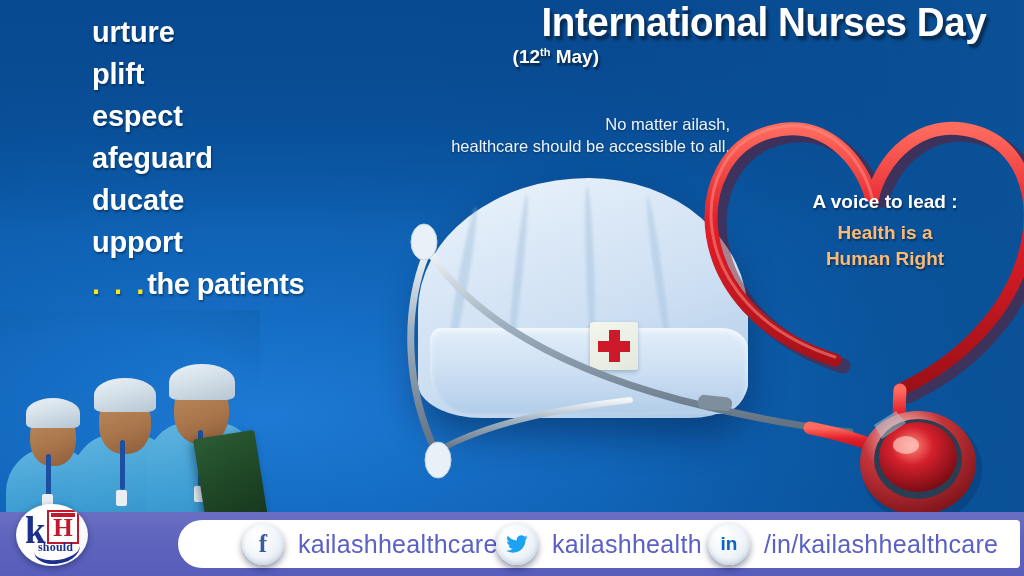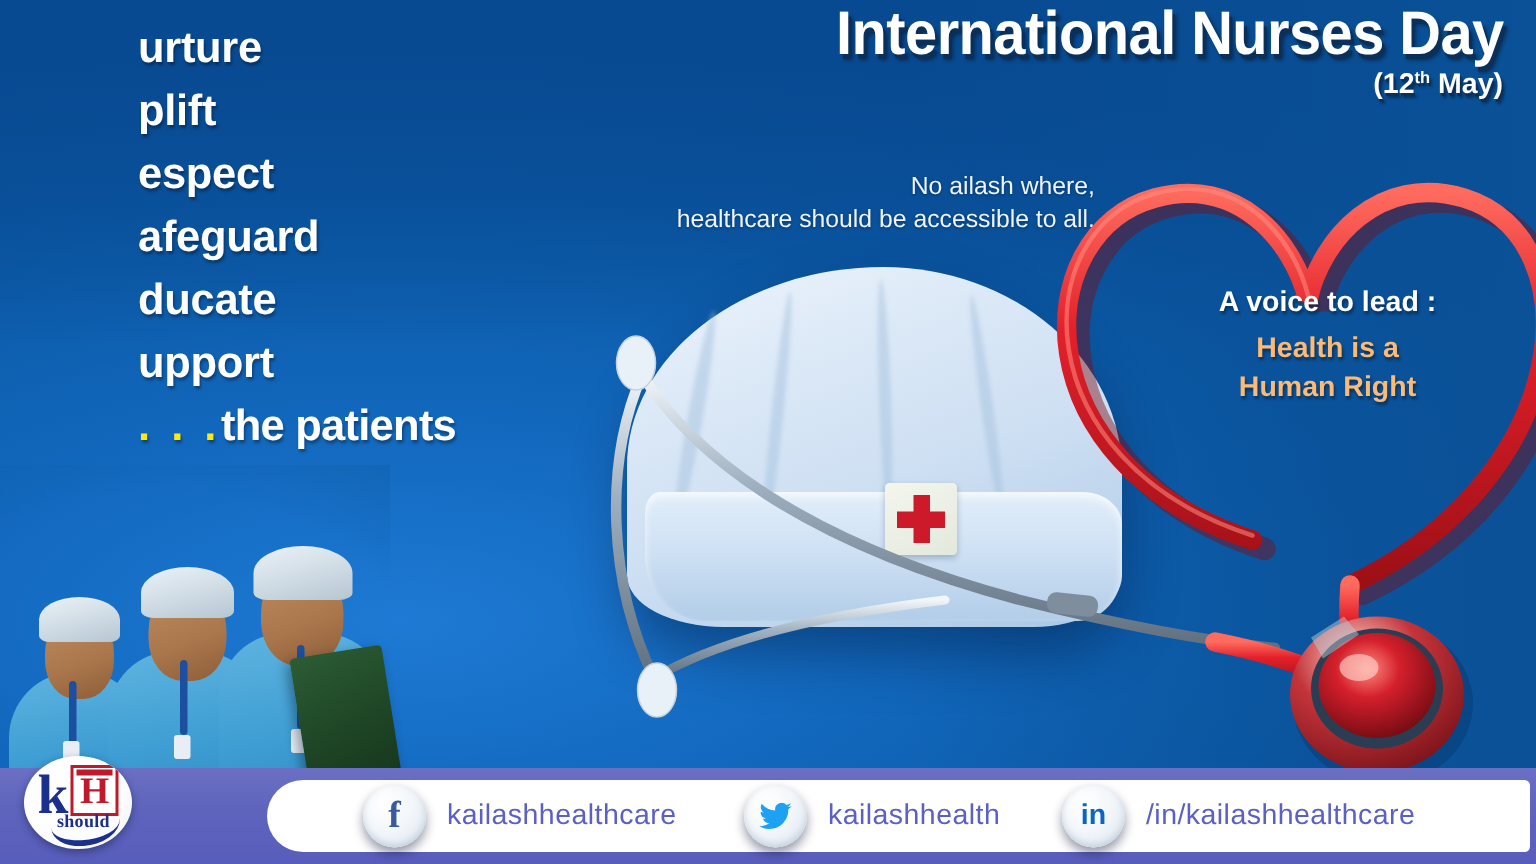--- a/index.html
+++ b/index.html
@@ -21,22 +21,22 @@
     position:absolute;left:0;right:0;top:0;height:230px;
     background:linear-gradient(180deg,#084a92 0%,rgba(8,74,146,0.55) 55%,rgba(8,74,146,0) 100%);
   }
   .bg-right-shade{
     position:absolute;right:0;top:0;width:420px;height:520px;
     background:linear-gradient(270deg,#0a5197 0%,rgba(10,81,151,0.35) 60%,rgba(10,81,151,0) 100%);
   }
 
   
   .headline{
-    position:absolute;right:22px;top:2px;
-    text-align:right;
+    position:absolute;right:38px;top:2px;
+    text-align:left;
     line-height:1;
   }
   .headline .main{
     display:block;
     color:#ffffff;
     font-size:41px;
     font-weight:bold;
     letter-spacing:-0.4px;
     transform:scaleX(0.94);
     transform-origin:right center;
@@ -181,21 +181,21 @@
     box-shadow:0 4px 7px rgba(0,10,45,0.42), inset 0 -2px 4px rgba(150,170,195,0.4);
     display:flex;align-items:center;justify-content:center;
     font-weight:bold;flex:none;
   }
   .s-icon.fb{color:#3b5a9b;font-size:25px;font-family:"Liberation Serif",serif;}
   .s-icon.tw{color:#1da1f2;font-size:21px;}
   .s-icon.li{color:#0a66c2;font-size:19px;}
   .s-label{
     margin-left:14px;
     color:#5a60c4;
-    font-size:19px;
+    font-size:25px;
     letter-spacing:0.3px;
     white-space:nowrap;
   }
 
   
   .logo{
     position:absolute;left:16px;bottom:6px;width:86px;height:66px;
   }
   .logo-circle{
     position:absolute;left:0;top:0;width:72px;height:62px;
@@ -246,21 +246,21 @@
     <span class="line"><span class="cap">N</span><span>urture</span></span>
     <span class="line"><span class="cap">U</span><span>plift</span></span>
     <span class="line"><span class="cap">R</span><span>espect</span></span>
     <span class="line"><span class="cap">S</span><span>afeguard</span></span>
     <span class="line"><span class="cap">E</span><span>ducate</span></span>
     <span class="line"><span class="cap">S</span><span>upport</span></span>
     <span class="line last"><span class="dots">. . .</span><span>the patients</span></span>
   </div>
 
   <div class="tagline">
-    <span>No ailash where,</span>
+    <span>No matter ailash,</span>
     <span>healthcare should be accessible to all.</span>
   </div>
 
   <div class="cap">
     <div class="cap-body"></div>
     <div class="cap-crease" style="left:40px;top:28px;width:10px;height:150px;transform:rotate(10deg);"></div>
     <div class="cap-crease" style="left:96px;top:16px;width:8px;height:170px;transform:rotate(6deg);"></div>
     <div class="cap-crease" style="left:168px;top:8px;width:8px;height:160px;transform:rotate(-2deg);"></div>
     <div class="cap-crease" style="left:236px;top:18px;width:8px;height:150px;transform:rotate(-8deg);"></div>
     <div class="cap-fold"></div>

